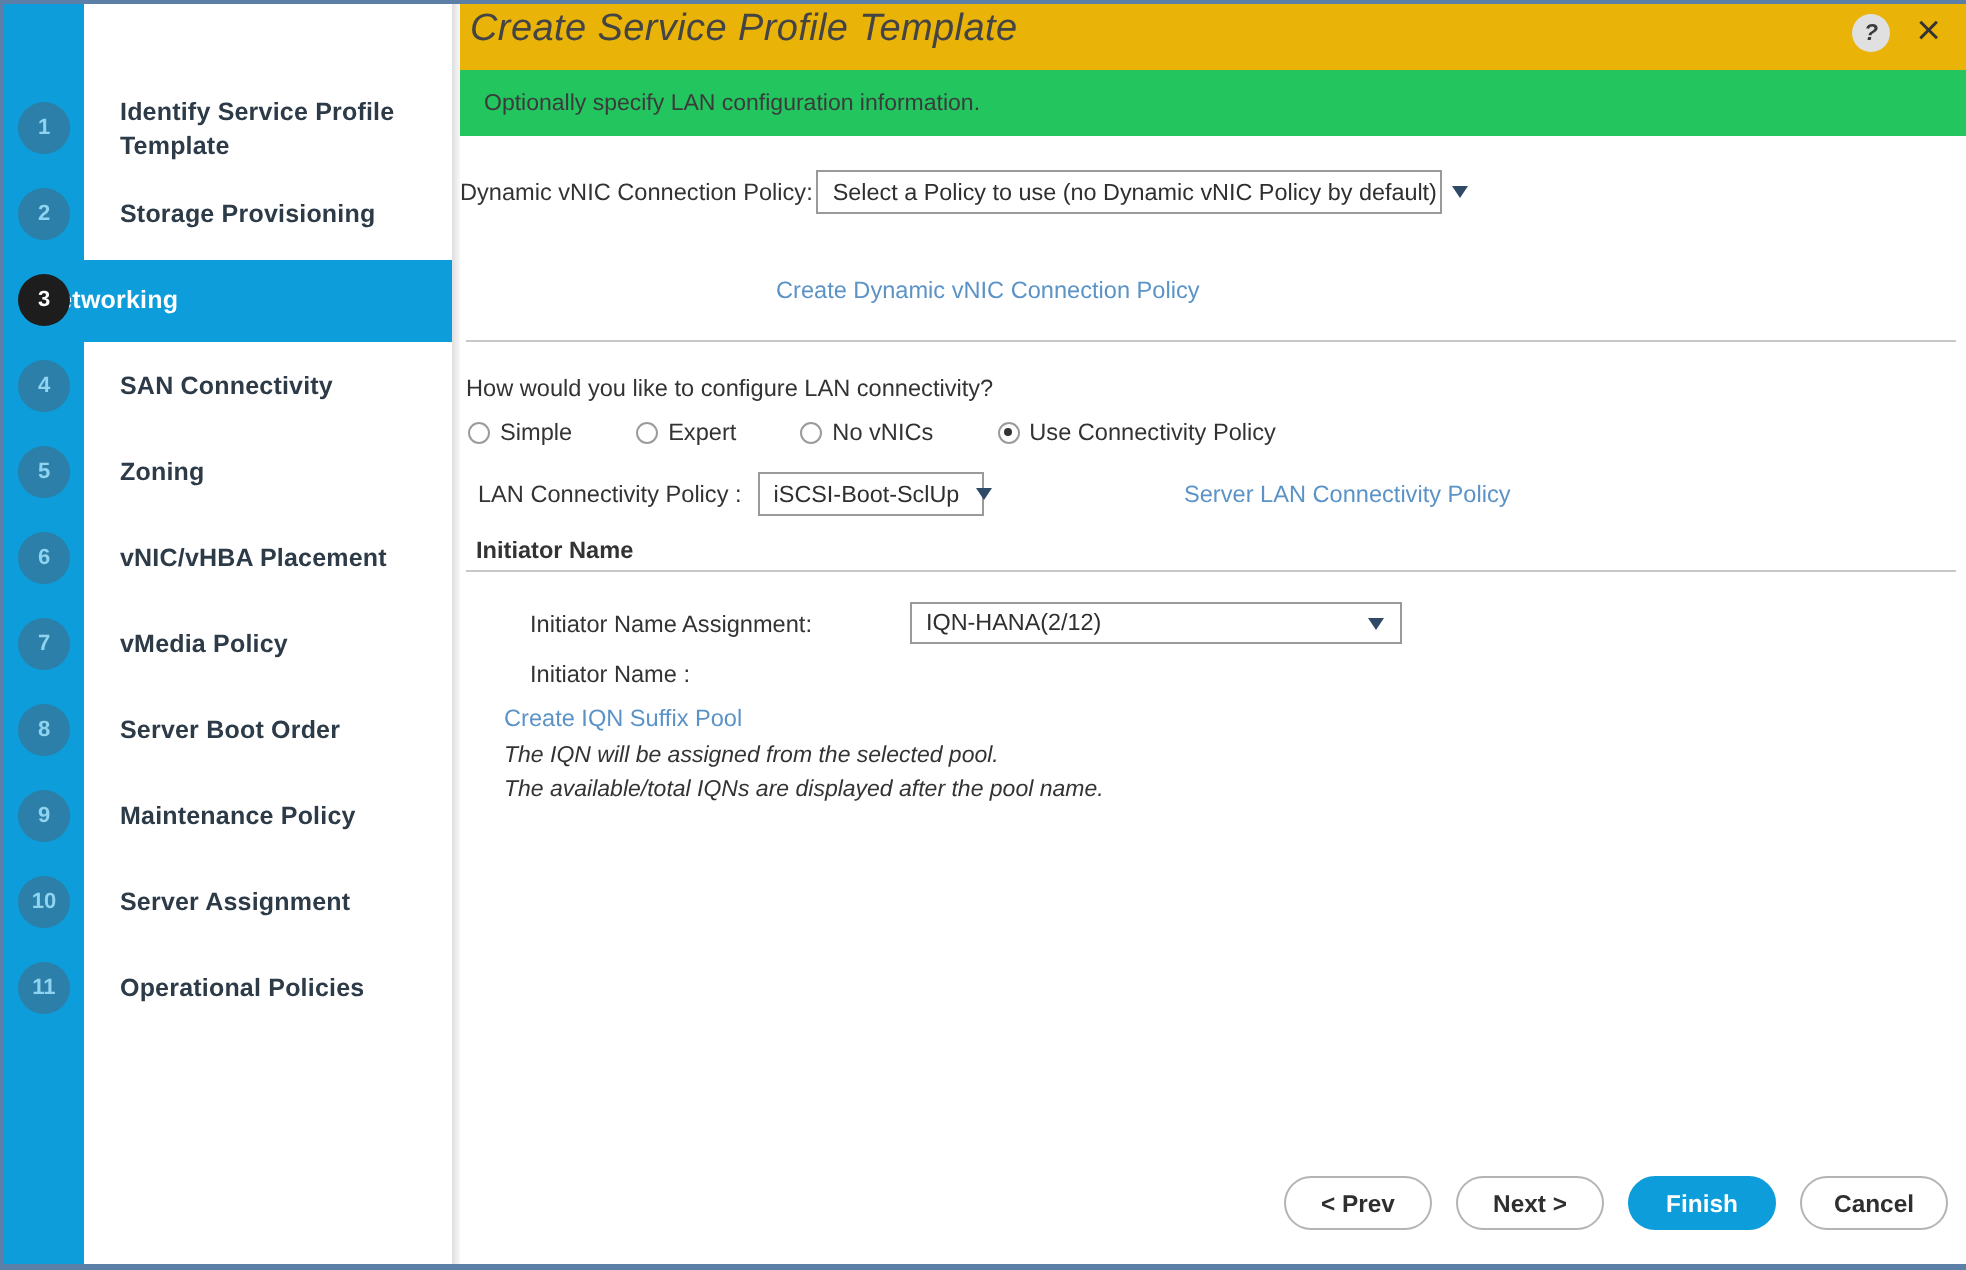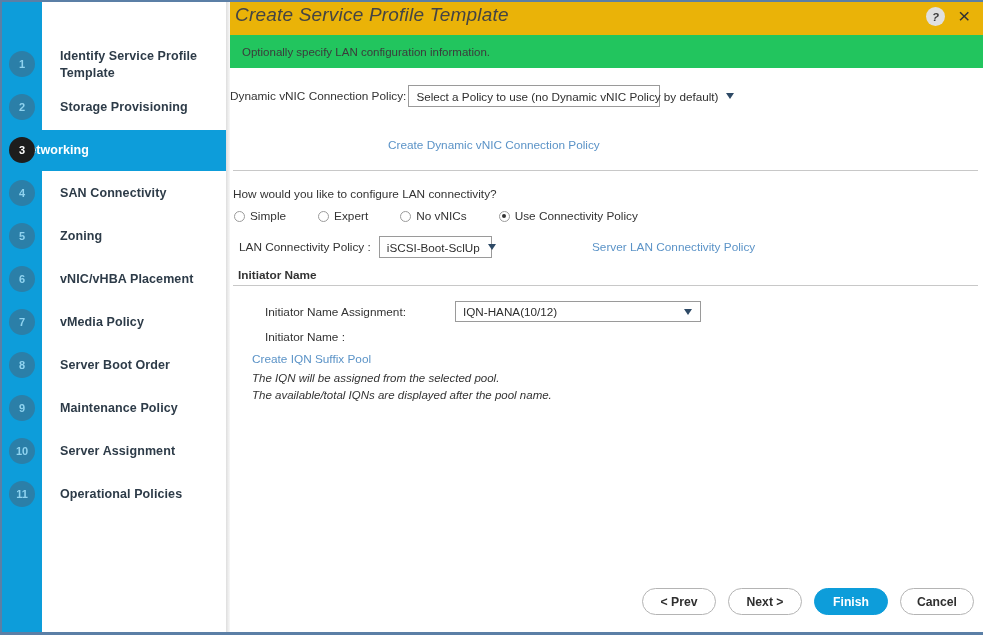--- a/index.html
+++ b/index.html
@@ -212,21 +212,21 @@
   }
   .caret {
     width: 0;
     height: 0;
     border-left: 4.5px solid transparent;
     border-right: 4.5px solid transparent;
     border-top: 6px solid #2e4a66;
     margin-right: 8px;
     margin-left: 8px;
   }
-  .select-dyn { width: 252px; }
+  .select-dyn { width: 313px; }
 
   .link {
     font-size: 11.8px;
     color: #5b93c7;
     cursor: pointer;
   }
   .link-dyn {
     position: absolute;
     left: 158px;
     top: 70px;
@@ -502,21 +502,21 @@
         </div>
       </div>
       <div class="link link-lcp">Server LAN Connectivity Policy</div>
 
       <div class="sec-init">Initiator Name</div>
       <div class="hr hr-init"></div>
 
       <div class="row-ina">
         <div class="lbl-ina">Initiator Name Assignment:</div>
         <div class="select-box select-ina">
-          <span class="select-text">IQN-HANA(10/12)</span>
+          <span class="select-text">IQN-HANA(2/12)</span>
           <span class="caret"></span>
         </div>
       </div>
 
       <div class="lbl-iname">Initiator Name :</div>
       <div class="link link-iqn">Create IQN Suffix Pool</div>
 
       <div class="help-lines">
         <div>The IQN will be assigned from the selected pool.</div>
         <div>The available/total IQNs are displayed after the pool name.</div>

